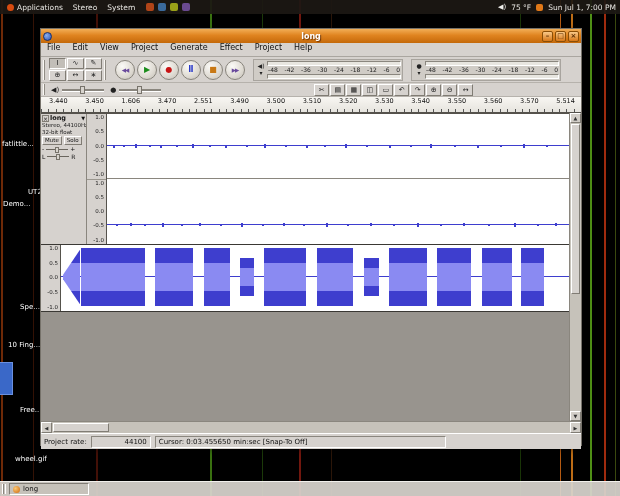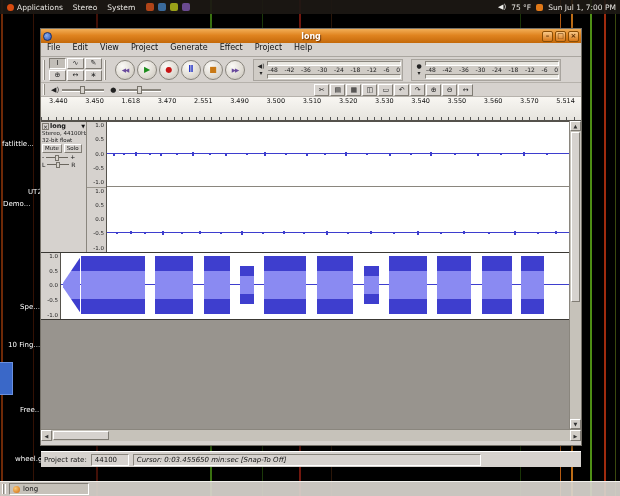--- a/index.html
+++ b/index.html
@@ -49,21 +49,21 @@
   .meter-scale{display:flex;justify-content:space-between;font-size:6px;line-height:1;padding:0 1px;color:#222;}
 
   #toolbar2{height:14px;display:flex;align-items:center;border-bottom:1px solid #b6b2ac;}
   .mix-icon{font-size:7px;margin-left:3px;color:#222;}
   .mix-slider{width:42px;height:8px;position:relative;margin:0 3px;}
   .mix-slider::before{content:"";position:absolute;left:0;right:0;top:3px;height:2px;background:#8a867e;border-bottom:1px solid #fff;}
   .mix-thumb{position:absolute;top:0;left:18px;width:5px;height:8px;background:#d8d4ce;border:1px solid #77736b;}
   #edit-toolbar{display:flex;gap:1px;margin-left:150px;}
   .edit-btn{width:15px;height:12px;background:#D6D2CE;border:1px solid;border-color:#fff #807c74 #807c74 #fff;font-size:7px;line-height:10px;text-align:center;color:#222;}
 
-  #ruler{height:24px;background:linear-gradient(#f8f6f2,#e6e4de);border-bottom:1px solid #55524c;position:relative;display:flex;justify-content:space-between;padding:0 6px 8px 8px;font-size:6.5px;line-height:9px;color:#111;}
+  #ruler{height:16px;background:linear-gradient(#f8f6f2,#e6e4de);border-bottom:1px solid #55524c;position:relative;display:flex;justify-content:space-between;padding:0 6px 8px 8px;font-size:6.5px;line-height:9px;color:#111;}
   #ruler::after{content:"";position:absolute;left:0;right:0;bottom:0;height:3px;background:repeating-linear-gradient(90deg,#555 0 1px,transparent 1px 7.4px);}
 
   #trackzone{height:308px;display:flex;background:#98948E;}
   #tracks-col{flex:1;position:relative;border-top:1px solid #55524c;overflow:hidden;background:#98948E;}
   .track{display:flex;border-bottom:1px solid #3a3834;background:#fff;}
   .track-panel{width:46px;background:#D6D2CE;border-right:1px solid #8a867e;font-size:6px;line-height:1.15;padding:1px;overflow:hidden;}
   .track-header{display:flex;align-items:center;gap:1px;font-size:6.5px;}
   .tk-close{border:1px solid #807c74;width:7px;height:7px;line-height:5px;text-align:center;font-size:6px;background:#d6d2ce;}
   .tk-name{font-weight:bold;flex:1;white-space:nowrap;overflow:hidden;}
   .tk-dd{font-size:5px;}
@@ -87,24 +87,24 @@
   .wave-block{position:absolute;background:linear-gradient(180deg,#3E3ECE 0 26%,#8A8AF2 26% 74%,#3E3ECE 74% 100%);}
   .wave-block.ramp{clip-path:polygon(0 46%,100% 2%,100% 98%,0 54%);}
 
   #vscrollbar{width:12px;background:#C6C2BA;border-left:1px solid #8a867e;position:relative;}
   .scroll-arrow{position:absolute;left:0;right:0;height:10px;background:#D2CEC8;border:1px solid;border-color:#fff #807c74 #807c74 #fff;font-size:5px;text-align:center;line-height:8px;color:#333;}
   #vthumb{position:absolute;left:1px;right:1px;top:11px;height:170px;background:#D6D2CE;border:1px solid;border-color:#fff #807c74 #807c74 #fff;}
   #hscrollbar{height:12px;background:#C6C2BA;border-top:1px solid #8a867e;position:relative;}
   .h-arrow{position:absolute;top:0;bottom:0;width:11px;background:#D2CEC8;border:1px solid;border-color:#fff #807c74 #807c74 #fff;font-size:5px;text-align:center;line-height:10px;color:#333;}
   #hthumb{position:absolute;top:1px;bottom:1px;left:12px;width:56px;background:#D6D2CE;border:1px solid;border-color:#fff #807c74 #807c74 #fff;}
 
-  #statusbar{height:16px;display:flex;align-items:center;gap:4px;padding:0 3px;font-size:7px;background:#D6D2CE;border-top:1px solid #fff;margin-top:10px;}
+  #statusbar{height:16px;display:flex;align-items:center;gap:4px;padding:0 3px;font-size:7px;background:#D6D2CE;border-top:1px solid #fff;}
   .status-box{border:1px solid;border-color:#8a867e #fff #fff #8a867e;height:12px;line-height:10px;padding:0 3px;white-space:nowrap;}
-  #rate-box{width:38px;text-align:left;}
-  #cursor-box{width:348px;overflow:hidden;font-style:italic;}
+  #rate-box{width:60px;text-align:right;}
+  #cursor-box{width:291px;overflow:hidden;}
 
   
   #taskbar{position:absolute;left:0;top:481px;width:620px;height:15px;background:rgba(216,212,206,.93);border-top:1px solid #f2f0ec;display:flex;align-items:center;gap:3px;padding:0 2px;z-index:30;}
   .task-grip{width:4px;height:10px;background:repeating-linear-gradient(90deg,#fff 0 1px,#8a867e 1px 2px,transparent 2px 3px);}
   .task-btn{display:flex;align-items:center;gap:3px;width:80px;height:12px;background:#c6c2ba;border:1px solid;border-color:#807c74 #fff #fff #807c74;font-size:7px;color:#111;padding:0 3px;}
   .task-icon{width:7px;height:7px;border-radius:50%;background:radial-gradient(circle at 35% 35%,#f8c878,#d06808);}
 </style>
 </head>
 <body>
 
@@ -268,21 +268,21 @@
           <span class="edit-btn">↷</span>
           <span class="edit-btn">⊕</span>
           <span class="edit-btn">⊖</span>
           <span class="edit-btn">↔</span>
         </span>
     </div>
 
     <div id="ruler">
         <span class="ruler-num">3.440</span>
         <span class="ruler-num">3.450</span>
-        <span class="ruler-num">1.618</span>
+        <span class="ruler-num">1.606</span>
         <span class="ruler-num">3.470</span>
         <span class="ruler-num">2.551</span>
         <span class="ruler-num">3.490</span>
         <span class="ruler-num">3.500</span>
         <span class="ruler-num">3.510</span>
         <span class="ruler-num">3.520</span>
         <span class="ruler-num">3.530</span>
         <span class="ruler-num">3.540</span>
         <span class="ruler-num">3.550</span>
         <span class="ruler-num">3.560</span>

